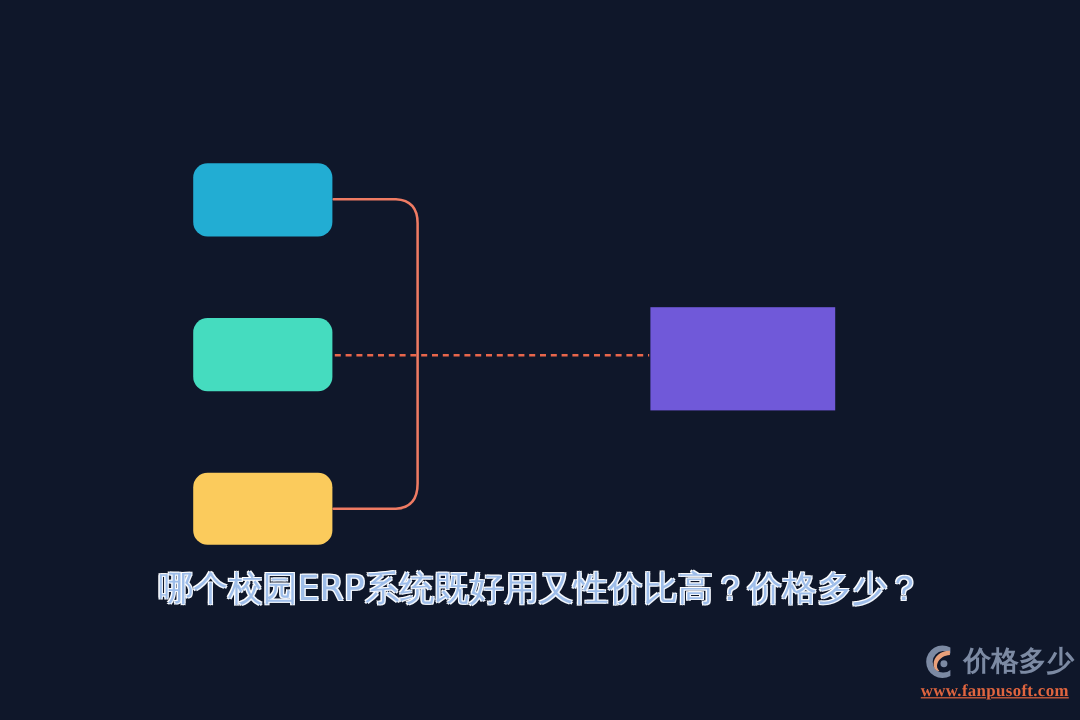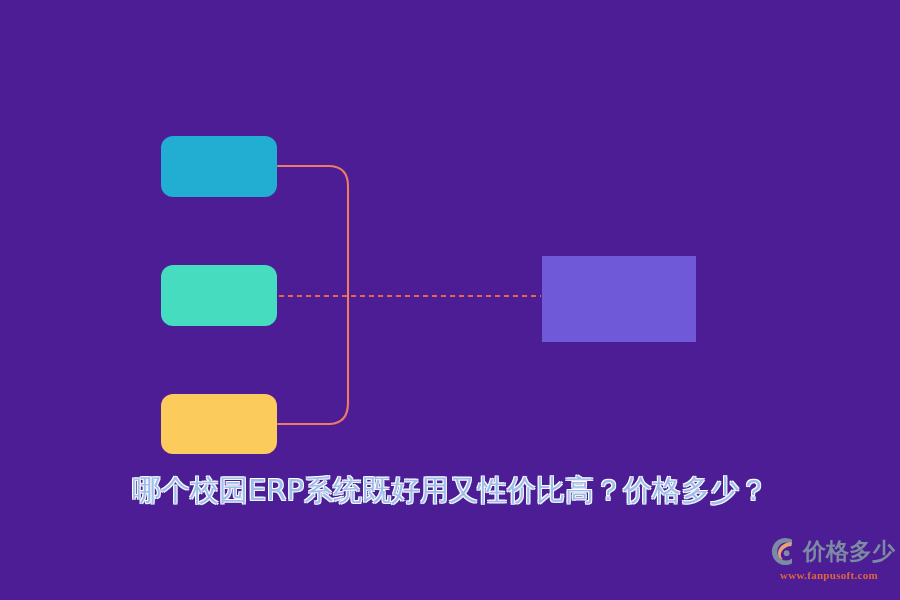--- a/index.html
+++ b/index.html
@@ -11,21 +11,21 @@
     height: 600px;
     background: #ffffff;
     font-family: "Liberation Sans", "DejaVu Sans", sans-serif;
     overflow: hidden;
   }
 
   #canvas {
     position: relative;
     width: 900px;
     height: 600px;
-    background: #4c1d95;
+    background: #0f172a;
   }
 
   
   #connector-layer {
     position: absolute;
     left: 0;
     top: 0;
     width: 900px;
     height: 600px;
     pointer-events: none;
@@ -87,26 +87,27 @@
     font-family: "DejaVu Sans", "Liberation Sans", sans-serif;
     font-size: 23px;
     font-weight: 700;
     color: #7c8aa3;
     line-height: 33px;
     white-space: nowrap;
   }
   #logo-url {
     margin-top: 1px;
     font-family: "Liberation Serif", "DejaVu Serif", serif;
-    font-size: 11px;
+    font-size: 14px;
     font-weight: 700;
     letter-spacing: 0.3px;
     color: #e0653f;
     text-align: center;
     white-space: nowrap;
+    text-decoration: underline;
   }
 </style>
 </head>
 <body>
 
 <div id="canvas">
 
   <svg id="connector-layer" viewBox="0 0 900 600" width="900" height="600" xmlns="http://www.w3.org/2000/svg">
 
     <path d="M 278 166 L 330 166 Q 348 167 348 186 L 348 403 Q 348 423 330 424 L 278 424" fill="none" stroke="#EF7B63" stroke-width="2.1" stroke-linecap="round"></path>

